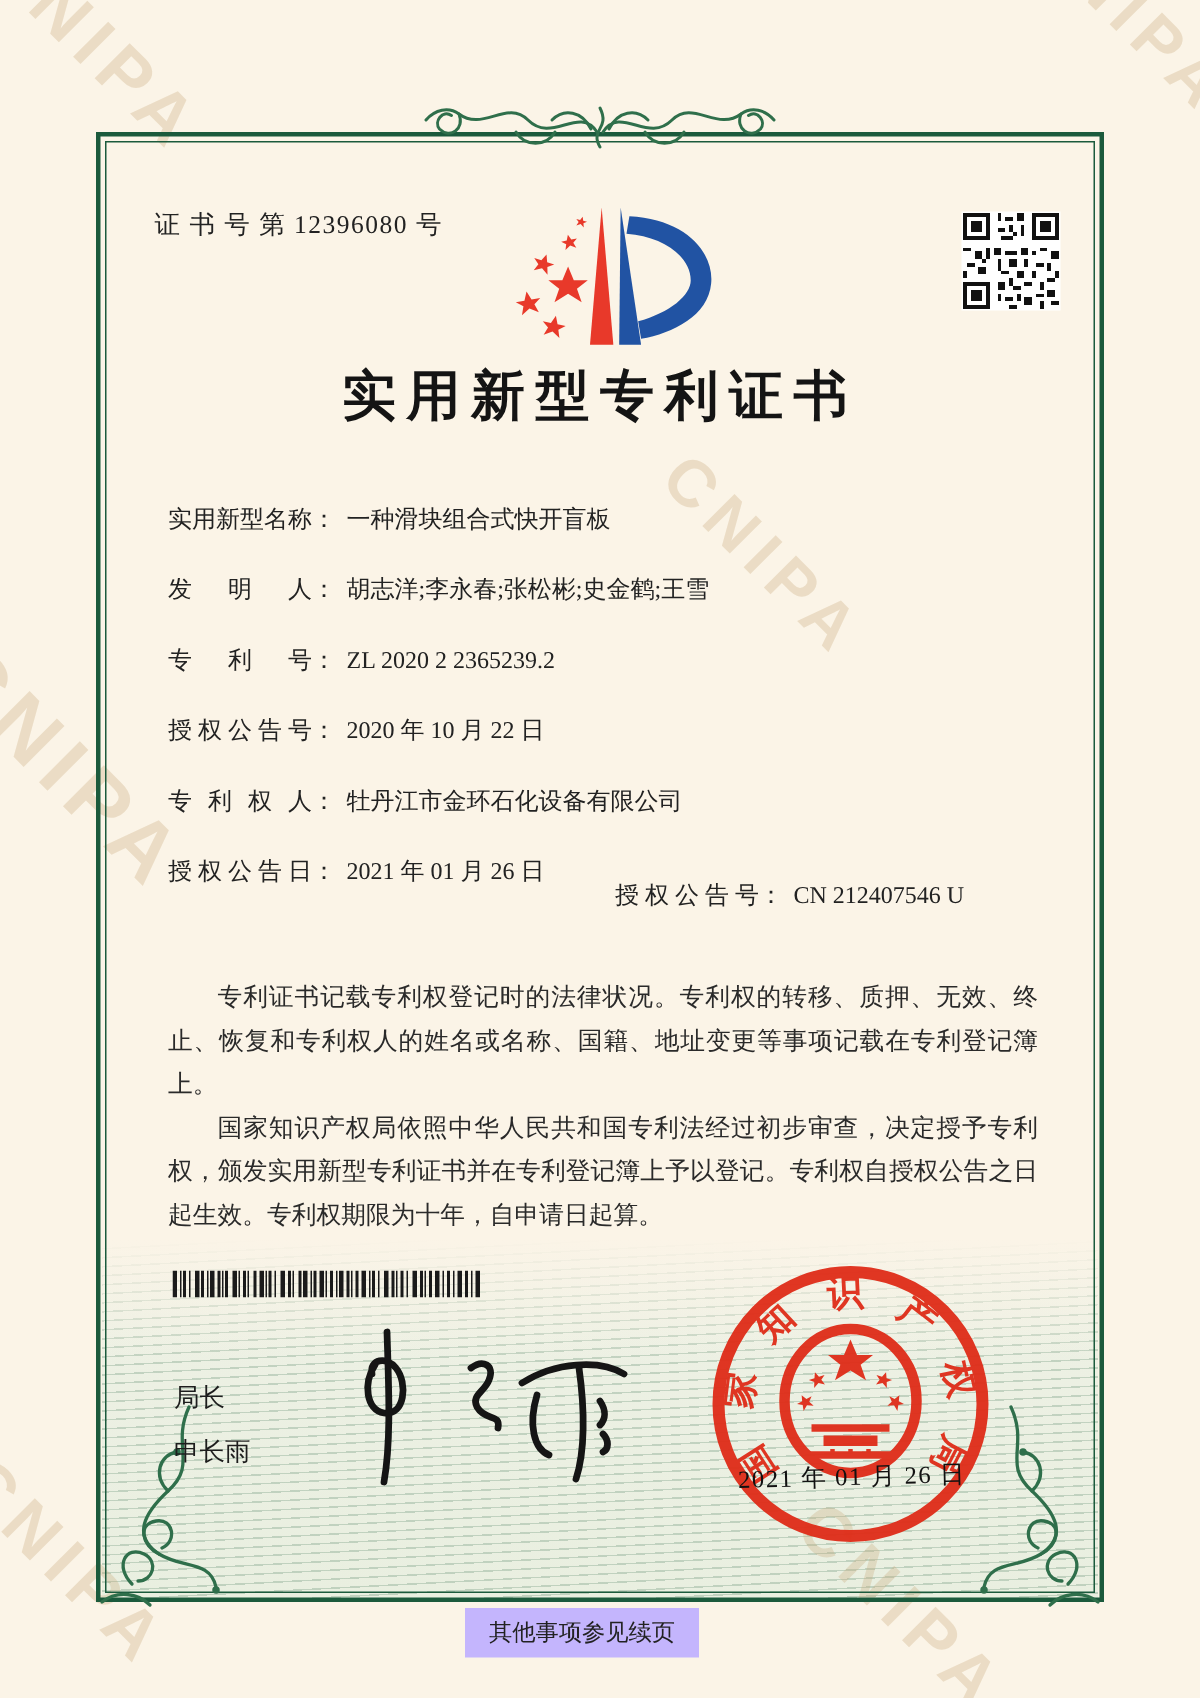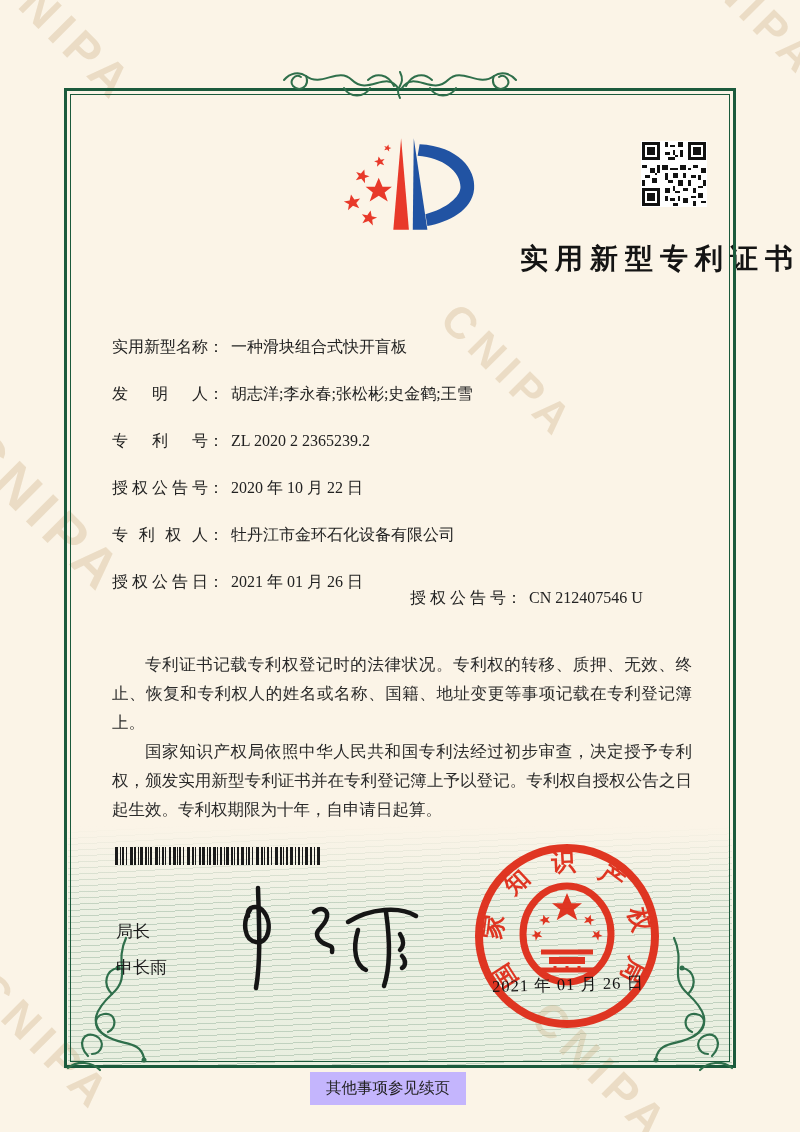--- a/index.html
+++ b/index.html
@@ -40,22 +40,22 @@
   .frame-inner{position:absolute; inset:3px; border:1px solid #1b5a3c;}
   .ornament{position:absolute; z-index:6; pointer-events:none;}
   .orn-top{left:280px; top:56px;}
   .orn-bl{left:48px; top:936px;}
   .orn-br{left:652px; top:936px; transform:scaleX(-1);}
   
   .cert-no{position:absolute; z-index:3; left:103px; top:138px; font-size:17px; letter-spacing:1px;}
   .logo{position:absolute; z-index:3; left:332px; top:132px;}
   .qr{position:absolute; z-index:3; left:641px; top:141px; width:64px; height:64px; background:#fff; padding:1px;}
   .title{
-    position:absolute; z-index:3; left:0; top:240px; width:800px; text-align:right;
-    font-size:28px; font-weight:bold; letter-spacing:7px; color:#141414;
+    position:absolute; z-index:3; left:0; top:240px; width:800px; text-align:center;
+    font-size:36px; font-weight:bold; letter-spacing:7px; color:#141414;
   }
   
   .fields{position:absolute; z-index:3; left:112px; top:336px; width:580px; font-size:16px;}
   .frow{position:relative; height:47px; line-height:22px;}
   .flabel{display:inline-block; width:96px; text-align:justify; text-align-last:justify; vertical-align:top;}
   .fvalue{margin-left:7px;}
   .pair2{position:absolute; left:298px; top:16px;}
   
   .body-text{position:absolute; z-index:3; left:112px; top:650px; width:580px;
     font-size:16.5px; line-height:29px; text-align:justify; color:#2a2a2a;}
@@ -124,20 +124,21 @@
       <path d="M78,2 C66,28 84,40 64,58 C48,73 40,88 58,100 C74,110 92,104 96,122"></path>
       <path d="M58,100 C46,94 44,80 56,78 C68,76 70,92 60,96"></path>
       <path d="M64,58 C54,48 58,34 70,32"></path>
       <path d="M40,120 C28,108 36,94 48,100 C58,105 54,118 44,118"></path>
       <path d="M20,132 C30,124 44,126 52,134"></path>
       <circle cx="70" cy="32" r="2.5" fill="#2f6f4b" stroke="none"></circle>
       <circle cx="96" cy="124" r="2.5" fill="#2f6f4b" stroke="none"></circle>
     </g>
   </svg>
 
+  <div class="cert-no">证 书 号 第 12396080 号</div>
 
   <svg class="logo" width="146" height="108" viewBox="0 0 150 110">
     <polygon points="71,6 79,100 63,100" fill="#e8392a"></polygon>
     <polygon points="84,6 98,100 83,100" fill="#2153a3"></polygon>
     <path d="M90,12 C130,14 148,38 146,58 C144,80 120,92 98,96 L96,84 C118,78 132,66 132,56 C132,40 114,26 88,24 Z" fill="#2153a3"></path>
     <g fill="#e8392a">
       <path transform="translate(48,60) scale(1.35)" d="M0,-10 L2.9,-3.1 10,-3.1 4.5,1.2 6.9,8.1 0,3.8 -6.9,8.1 -4.5,1.2 -10,-3.1 -2.9,-3.1 Z"></path>
       <path transform="translate(31,45) scale(0.72) rotate(18)" d="M0,-10 L2.9,-3.1 10,-3.1 4.5,1.2 6.9,8.1 0,3.8 -6.9,8.1 -4.5,1.2 -10,-3.1 -2.9,-3.1 Z"></path>
       <path transform="translate(49,30) scale(0.55) rotate(-12)" d="M0,-10 L2.9,-3.1 10,-3.1 4.5,1.2 6.9,8.1 0,3.8 -6.9,8.1 -4.5,1.2 -10,-3.1 -2.9,-3.1 Z"></path>
       <path transform="translate(57,16) scale(0.38) rotate(15)" d="M0,-10 L2.9,-3.1 10,-3.1 4.5,1.2 6.9,8.1 0,3.8 -6.9,8.1 -4.5,1.2 -10,-3.1 -2.9,-3.1 Z"></path>

